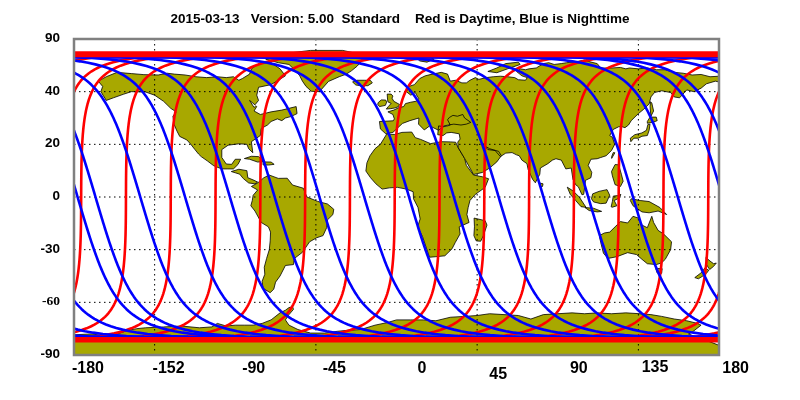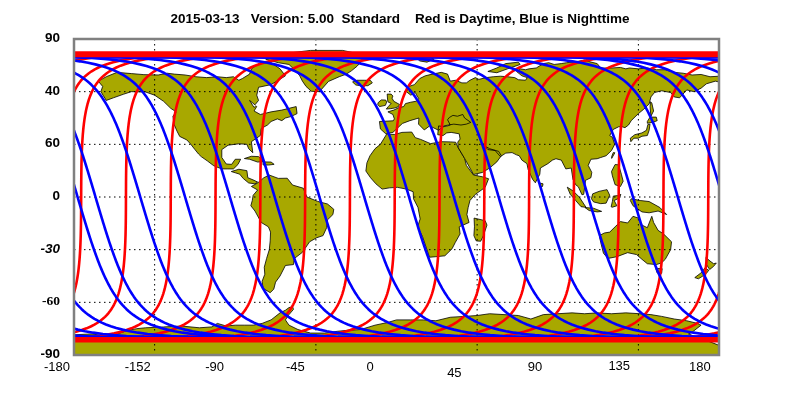--- a/index.html
+++ b/index.html
@@ -12,38 +12,38 @@
   .title{
     position:absolute;left:0;top:11px;width:800px;text-align:center;
     font-size:13.5px;font-weight:bold;color:#000;letter-spacing:0px;
     white-space:pre;
   }
   .ylab{
     position:absolute;text-align:right;font-size:13.5px;font-weight:bold;
     color:#000;width:40px;
   }
   .xlab{
-    position:absolute;text-align:left;font-size:13px;font-weight:normal;
+    position:absolute;text-align:right;font-size:16px;font-weight:bold;
     color:#000;width:60px;
   }
   svg{display:block;}
 </style>
 </head>
 <body>
 
 <div id="stage">
 
   <div class="title">2015-03-13   Version: 5.00  Standard    Red is Daytime, Blue is Nighttime</div>
 
   <div id="ylabels">
       <div class="ylab" style="left: 20px; top: 30px;">90</div>
       <div class="ylab" style="left: 20px; top: 82.6667px;">40</div>
-      <div class="ylab" style="left: 20px; top: 135.333px;">60</div>
+      <div class="ylab" style="left: 20px; top: 135.333px;">20</div>
       <div class="ylab" style="left: 20px; top: 188px;">0</div>
-      <div class="ylab" style="left: 20px; top: 240.667px; font-style: italic;">-30</div>
+      <div class="ylab" style="left: 20px; top: 240.667px;">-30</div>
       <div class="ylab" style="left: 20px; top: 293.333px; font-family: Liberation Serif, serif;">-60</div>
       <div class="ylab" style="left: 20px; top: 346px;">-90</div>
     </div>
   <div id="xlabels">
       <div class="xlab" style="left: 44px; top: 359px;">-180</div>
       <div class="xlab" style="left: 124.625px; top: 359px;">-152</div>
       <div class="xlab" style="left: 205.25px; top: 359px;">-90</div>
       <div class="xlab" style="left: 285.875px; top: 359px;">-45</div>
       <div class="xlab" style="left: 366.5px; top: 359px;">0</div>
       <div class="xlab" style="left: 447.125px; top: 359px; margin-top: 6px;">45</div>

